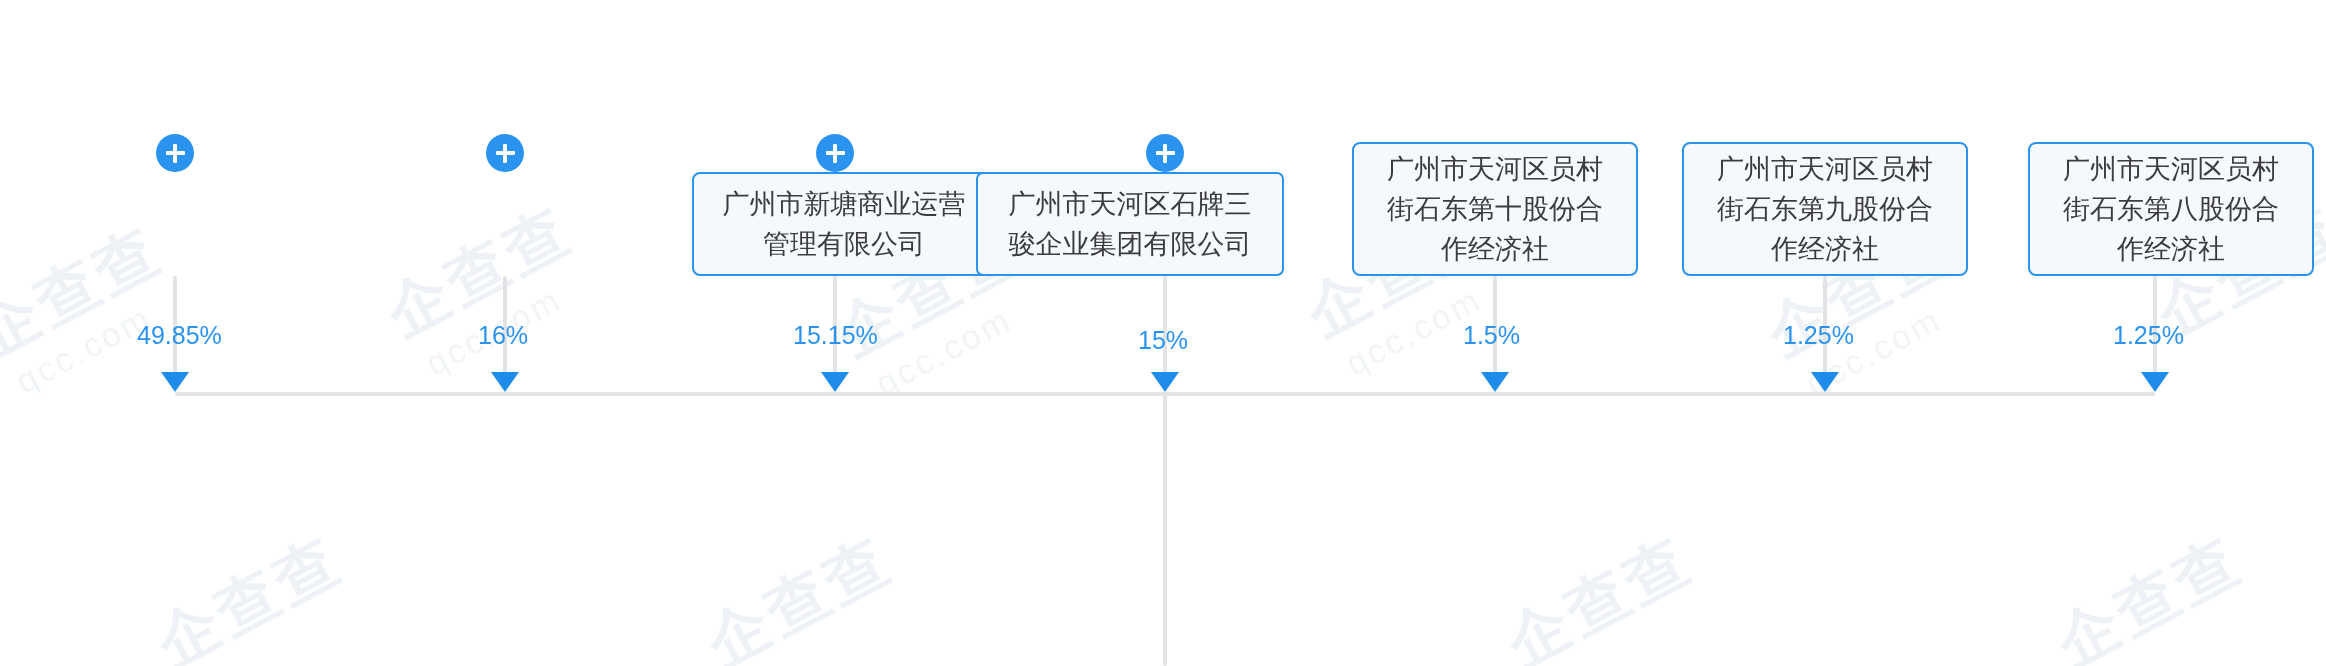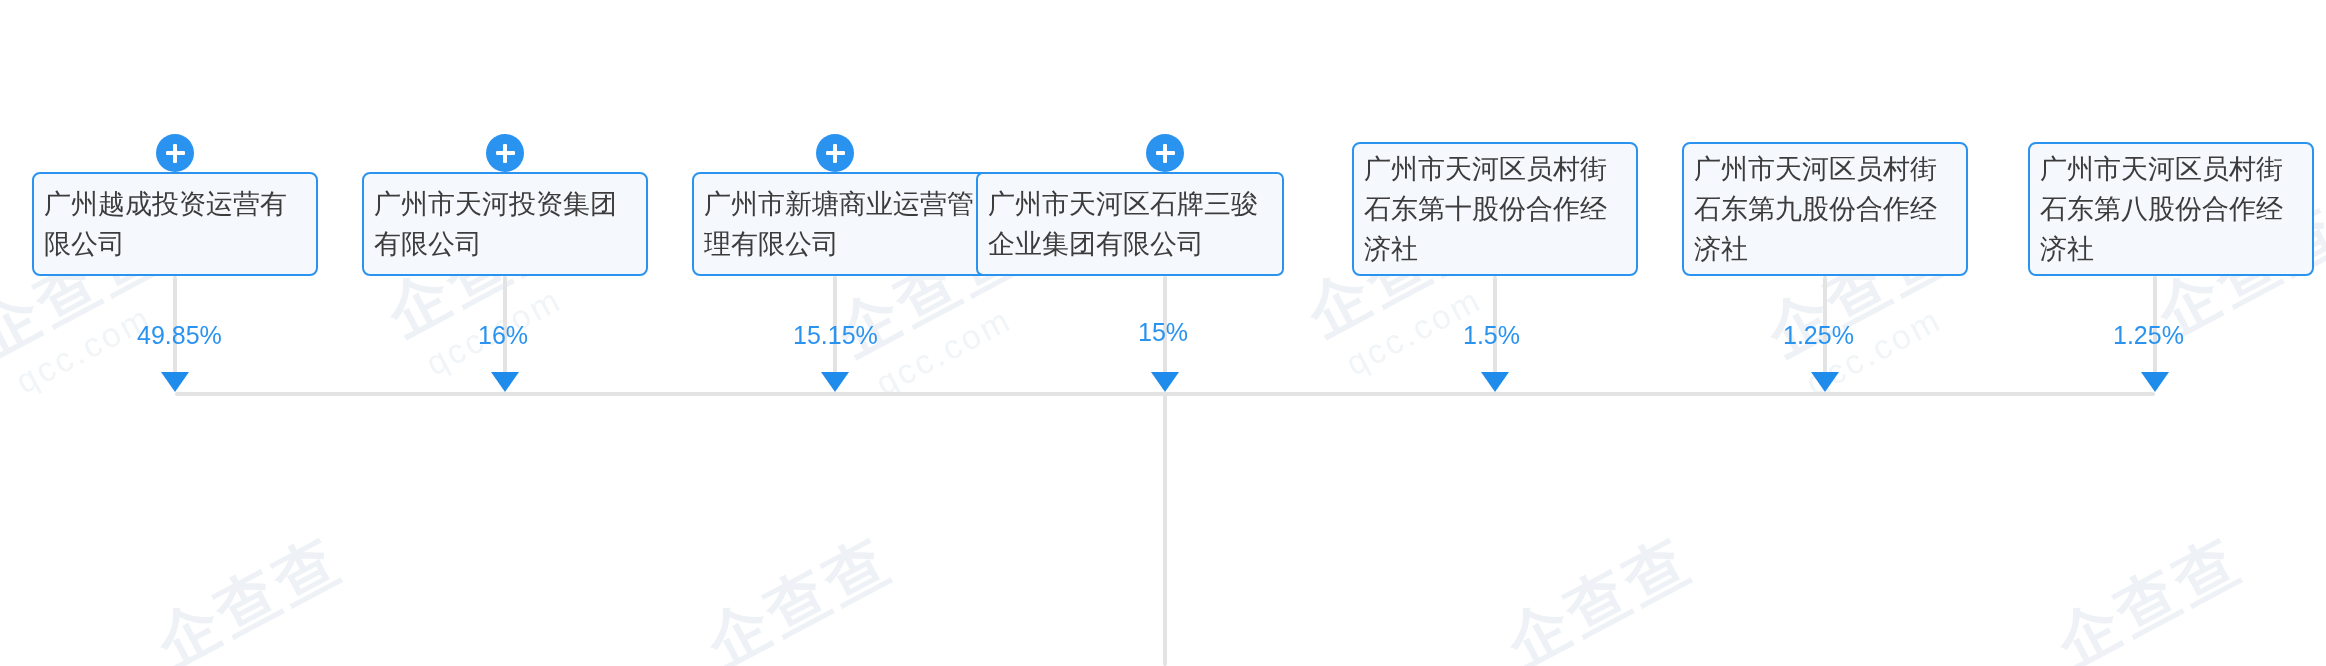--- a/index.html
+++ b/index.html
@@ -55,24 +55,25 @@
     border:2px solid #2a93f0;
     border-radius:8px;
     display:flex;
     align-items:center;
     justify-content:center;
     z-index:3;
   }
   .node .label{
     display:block;
     width:100%;
+    text-align:center;
     color:#3c3c3c;
     font-size:27px;
     line-height:40px;
-    padding:0 10px;
+    padding:0 26px;
     box-sizing:border-box;
     word-break:break-all;
   }
   .plus{
     position:absolute;
     width:38px;height:38px;
     border-radius:50%;
     background:#2a93f0;
     z-index:4;
     display:flex;align-items:center;justify-content:center;
@@ -160,28 +161,22 @@
     <div class="stem" style="left:1493px;top:276px;height:98px;"></div>
     <div class="arrow" style="left:1481px;top:372px;"></div>
 
     <div class="stem" style="left:1823px;top:276px;height:98px;"></div>
     <div class="arrow" style="left:1811px;top:372px;"></div>
 
     <div class="stem" style="left:2153px;top:276px;height:98px;"></div>
     <div class="arrow" style="left:2141px;top:372px;"></div>
   </div>
 
-  <div class="node" style="left:32px;top:172px;width:286px;height:104px;">
-    <span class="label">广州越成投资运营有限公司</span>
-  </div>
   <div class="plus" style="left:156px;top:134px;"></div>
 
-  <div class="node" style="left:362px;top:172px;width:286px;height:104px;">
-    <span class="label">广州市天河投资集团有限公司</span>
-  </div>
   <div class="plus" style="left:486px;top:134px;"></div>
 
   <div class="node" style="left:692px;top:172px;width:304px;height:104px;">
     <span class="label">广州市新塘商业运营管理有限公司</span>
   </div>
   <div class="plus" style="left:816px;top:134px;"></div>
 
   <div class="node" style="left:976px;top:172px;width:308px;height:104px;border-radius:7px;">
     <span class="label">广州市天河区石牌三骏企业集团有限公司</span>
   </div>
@@ -195,19 +190,19 @@
     <span class="label">广州市天河区员村街石东第九股份合作经济社</span>
   </div>
 
   <div class="node" style="left:2012px;top:142px;width:286px;height:134px;margin-left:16px;">
     <span class="label">广州市天河区员村街石东第八股份合作经济社</span>
   </div>
 
   <div class="pct" style="left:137px;top:323px;">49.85%</div>
   <div class="pct" style="left:478px;top:323px;">16%</div>
   <div class="pct" style="left:793px;top:323px;">15.15%</div>
-  <div class="pct" style="left:1138px;top:320px;text-align:center;">15%</div>
+  <div class="pct" style="left:1138px;top:328px;text-align:center;">15%</div>
   <div class="pct" style="left:1463px;top:323px;">1.5%</div>
   <div class="pct" style="left:1783px;top:323px;">1.25%</div>
   <div class="pct" style="left:2113px;top:323px;">1.25%</div>
 
 
 </div>
 
 </body></html>

